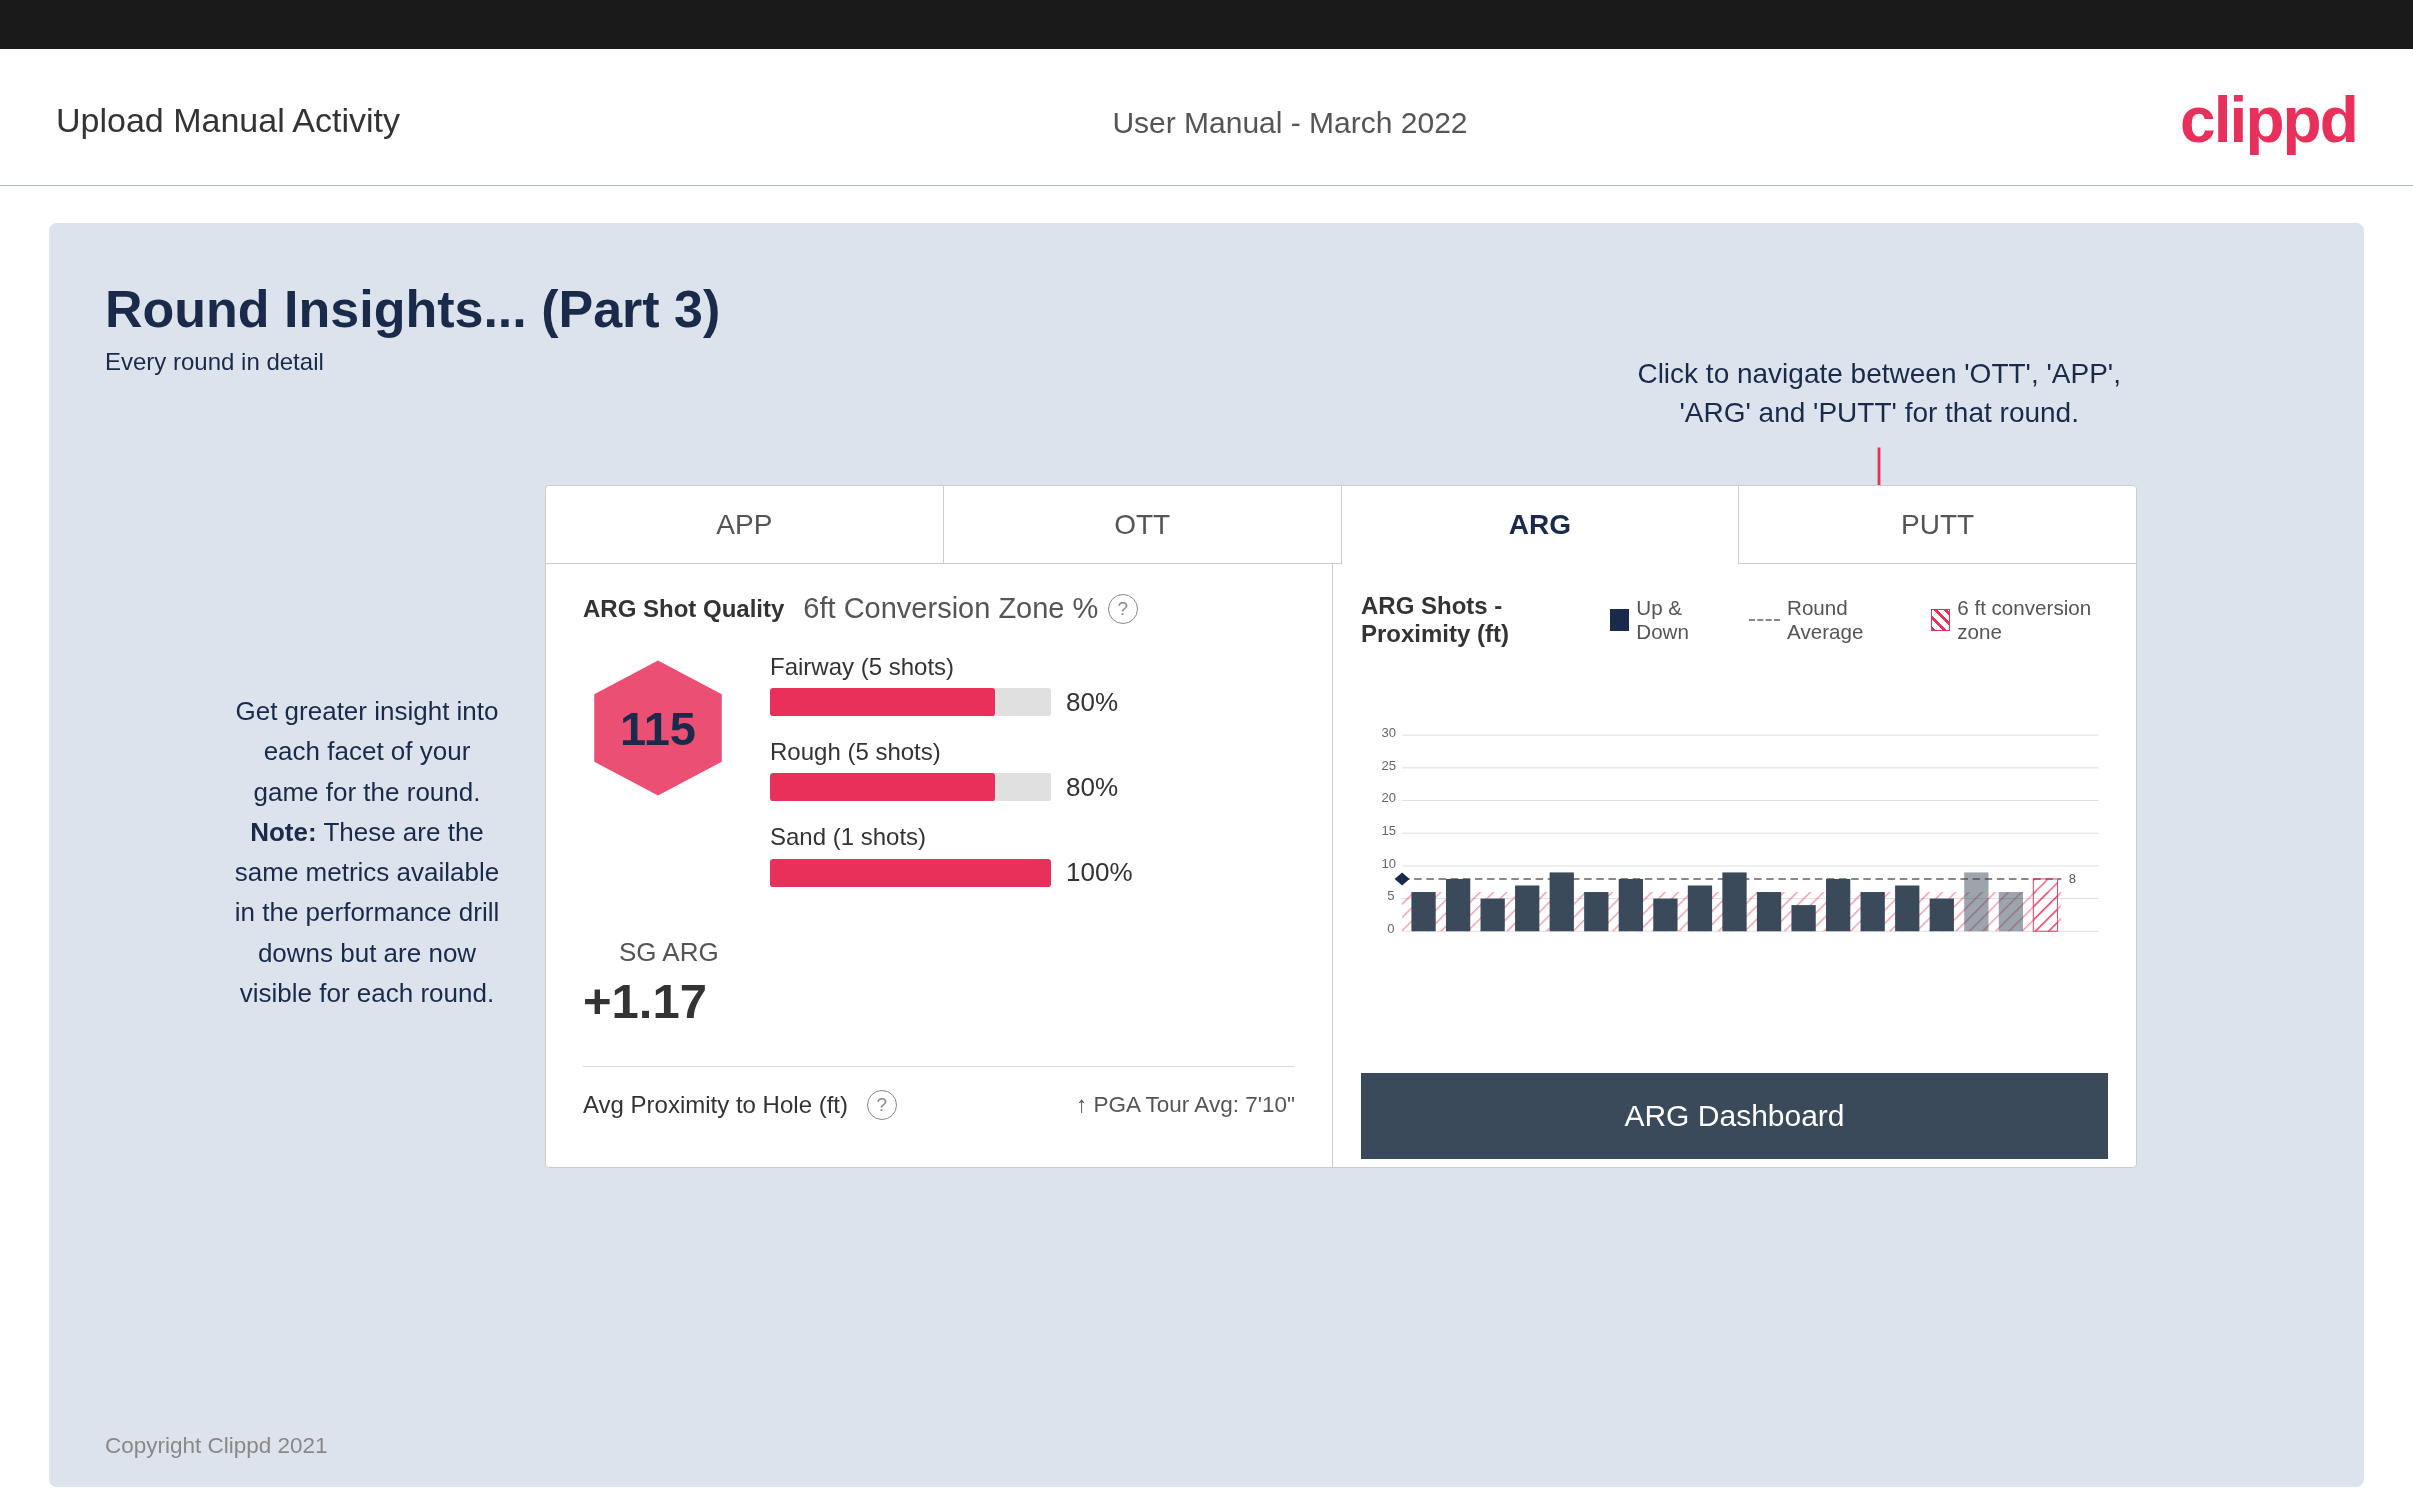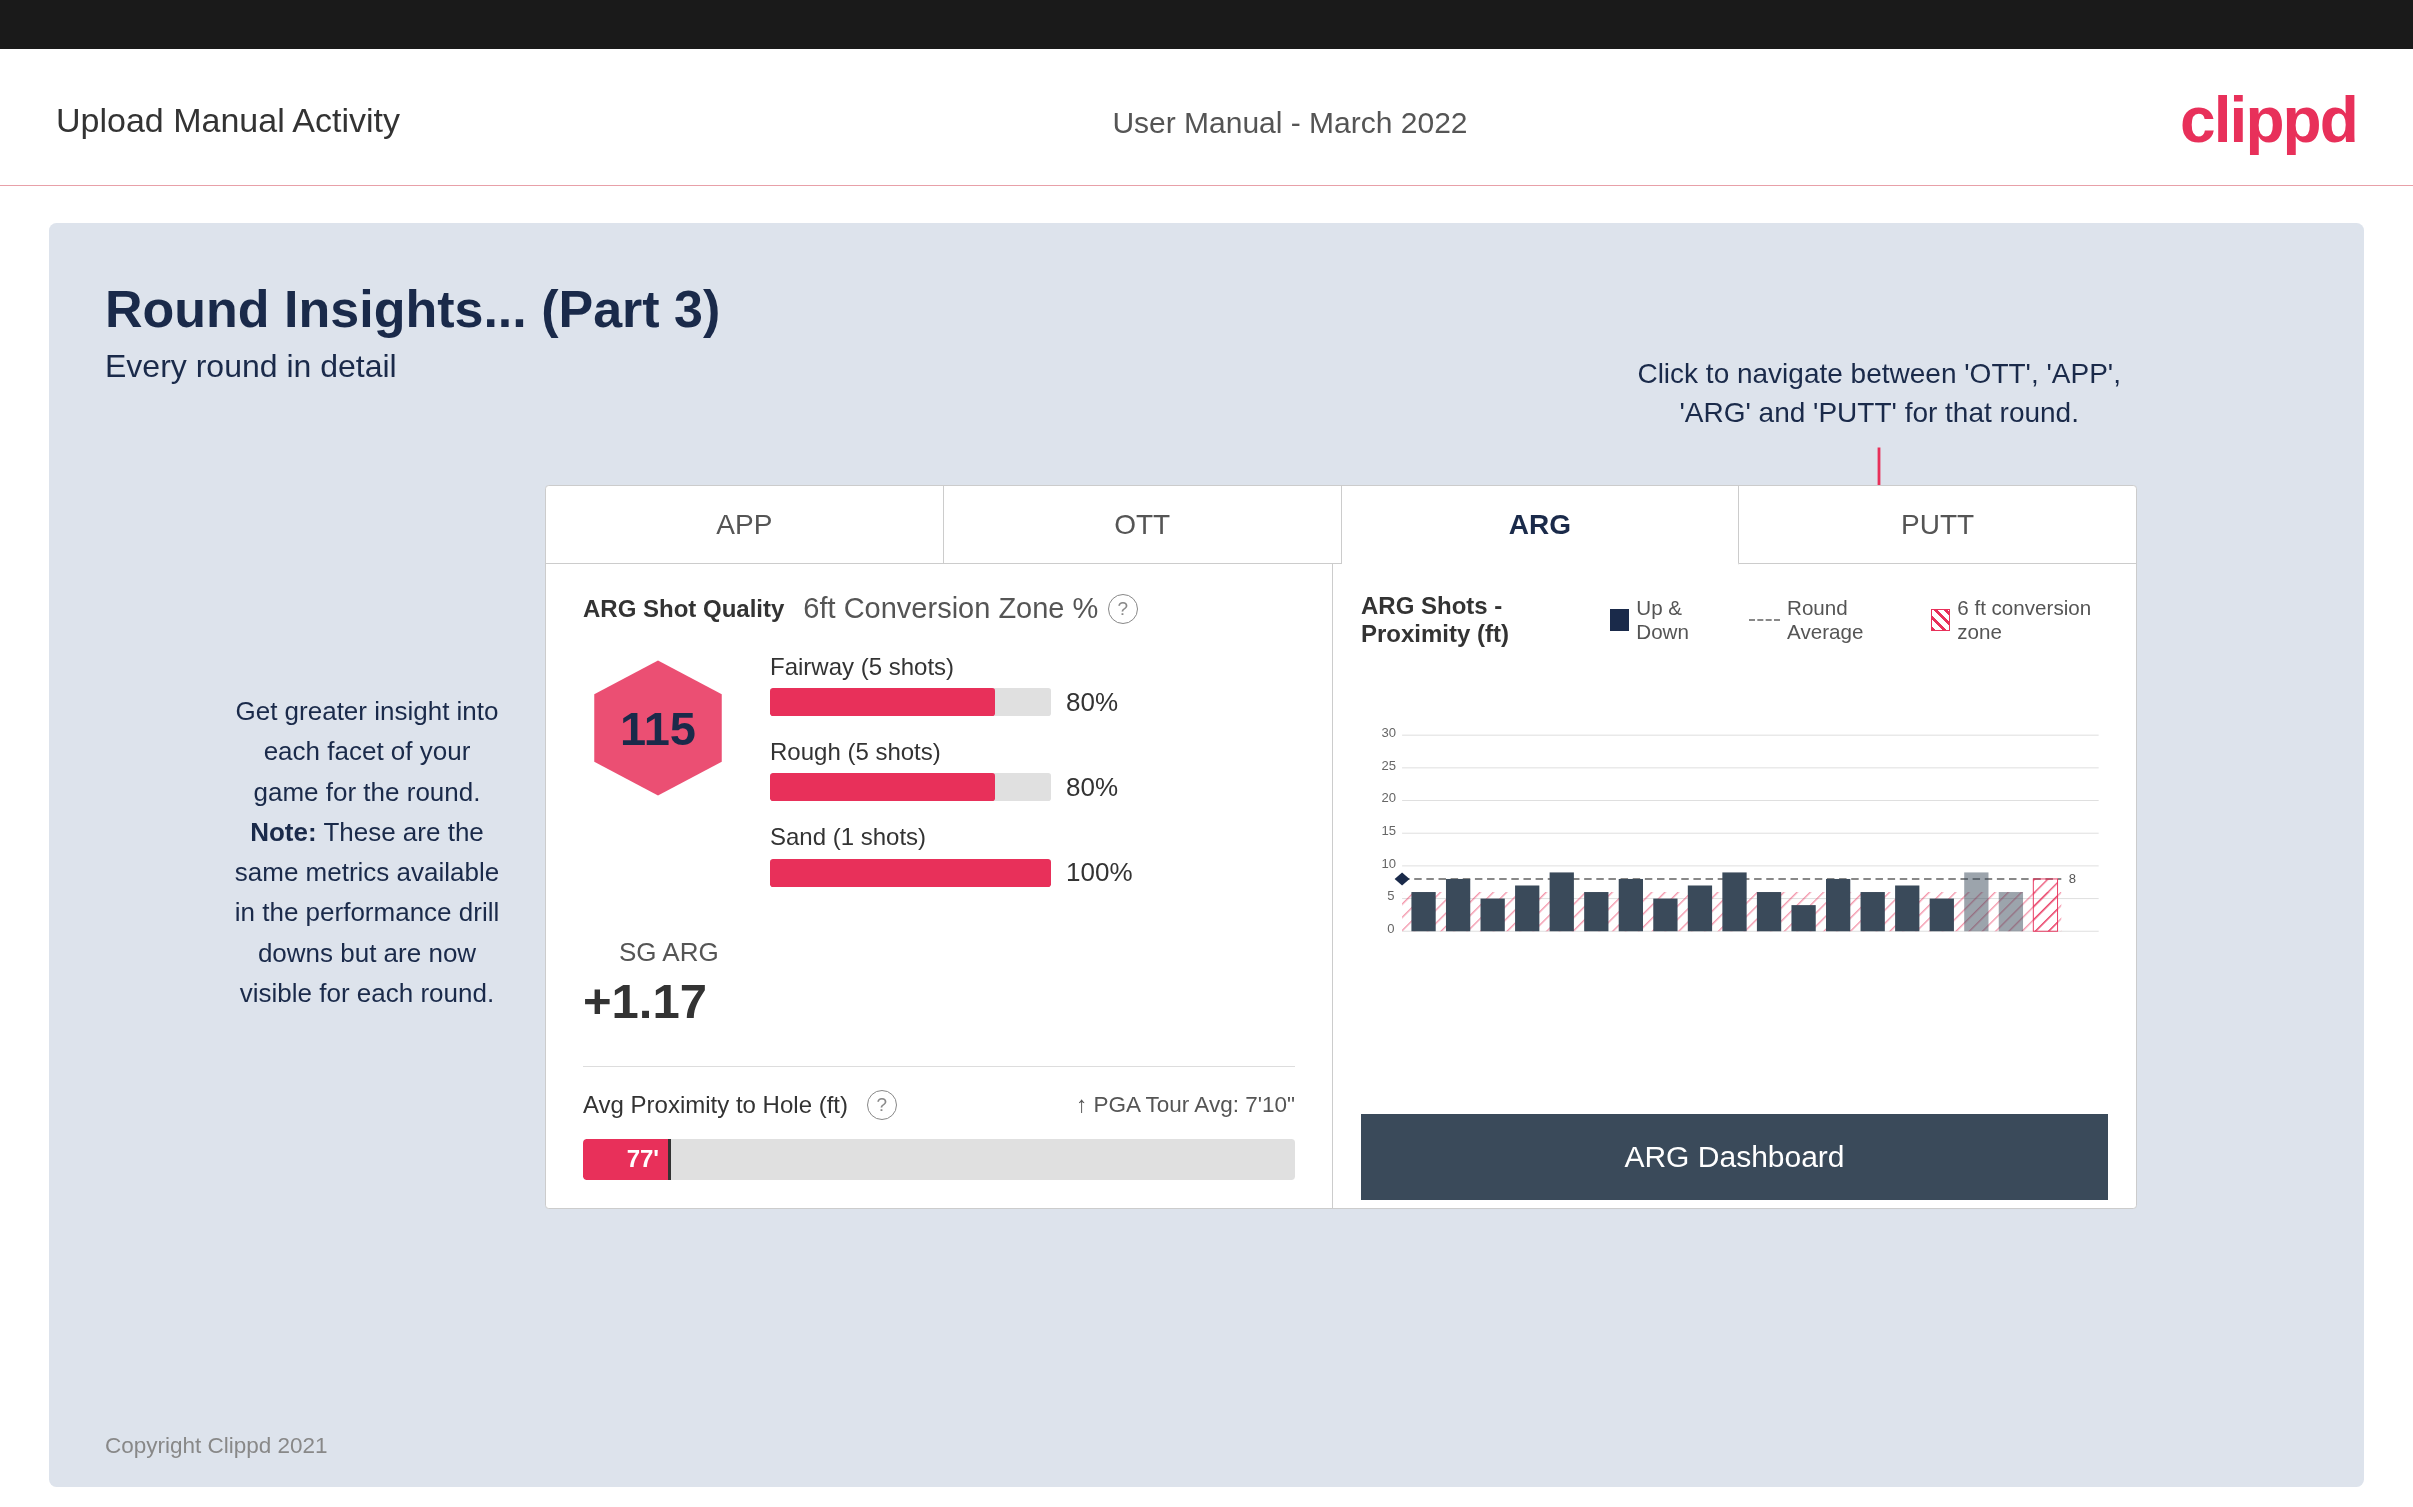--- a/index.html
+++ b/index.html
@@ -61,21 +61,21 @@
     }
 
     .page-heading {
       font-size: 52px;
       font-weight: 700;
       color: #1a2a4a;
       margin-bottom: 9.4px;
     }
 
     .page-subheading {
-      font-size: 32px;
+      font-size: 24px;
       color: #1a2a4a;
       font-weight: 400;
       margin-bottom: 32px;
     }
 
     
     .nav-annotation {
       position: absolute;
       right: 581px;
       top: 337px;
@@ -538,26 +538,20 @@
           </div>
 
           <div class="proximity-section">
             <div class="proximity-header">
               <div class="proximity-label">
                 <span>Avg Proximity to Hole (ft)</span>
                 <span class="help-icon">?</span>
               </div>
               <div class="pga-avg">↑ PGA Tour Avg: 7'10"</div>
             </div>
-            <div class="proximity-bar-outer">
-              <div class="proximity-bar-fill">
-                <span class="proximity-bar-value">77'</span>
-              </div>
-              <div class="proximity-cursor"></div>
-            </div>
           </div>
         </div>
 
         <div class="right-panel">
           <div class="right-panel-header">
             <div class="right-header-left">ARG Shots - Proximity (ft)</div>
             <div class="legend">
               <div class="legend-item">
                 <div class="legend-square"></div>
                 <span>Up &amp; Down</span>

